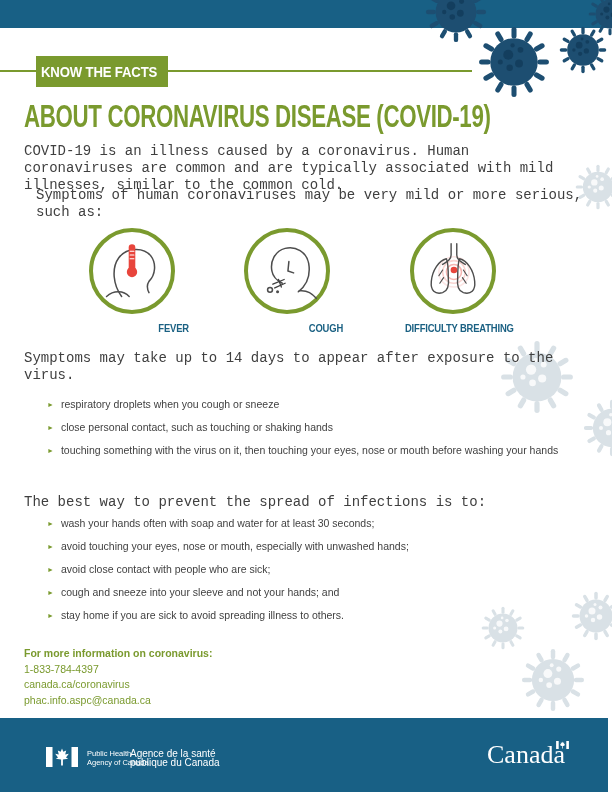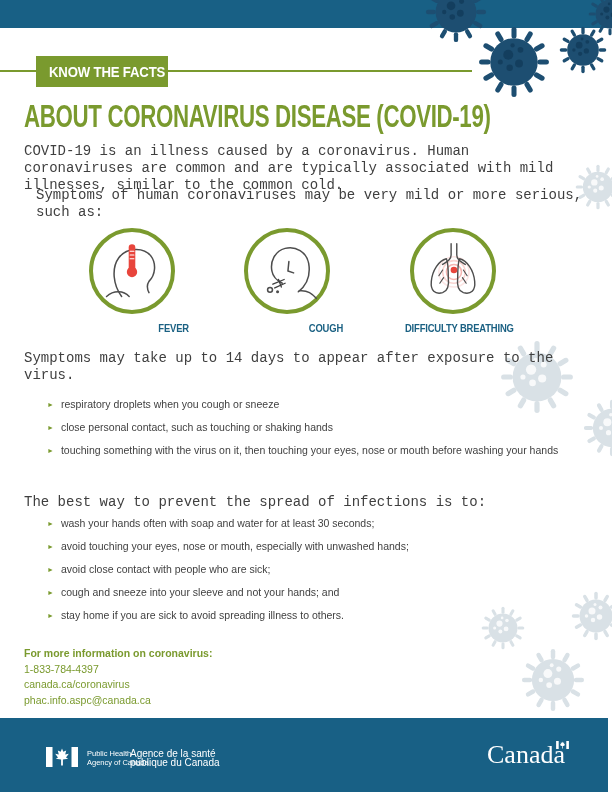--- a/index.html
+++ b/index.html
@@ -6,21 +6,21 @@
   .page {
     position:relative; width:612px; height:792px; background:#ffffff;
     overflow:hidden; font-family:"Liberation Sans", sans-serif; color:#3f3f3f;
   }
   
   .topbar { position:absolute; top:0; left:0; width:612px; height:28px; background:#186085; }
   .rule   { position:absolute; top:70px; left:0; width:472px; height:2px; background:#7a9a2e; }
   .banner {
     position:absolute; top:56px; left:36px; width:132px; height:31px;
     background:#7a9a2e; color:#ffffff; display:flex; align-items:center;
-    padding-left:13px; box-sizing:border-box; z-index:5;
+    padding-left:5px; box-sizing:border-box; z-index:5;
   }
   .banner .cond { font-weight:bold; font-size:15.5px; }
   .cond  { display:inline-block; transform:scaleX(0.85); transform-origin:left center; white-space:nowrap; letter-spacing:-0.2px; }
   .cond-c{ display:inline-block; transform:scaleX(0.82); transform-origin:center top; white-space:nowrap; letter-spacing:-0.2px; }
   .title {
     position:absolute; top:99px; left:24px; color:#7a9a2e; font-weight:bold;
     font-size:31px; z-index:5;
   }
   .title .cond { transform:scaleX(0.72); transform-origin:left top; letter-spacing:-0.5px; }
   

